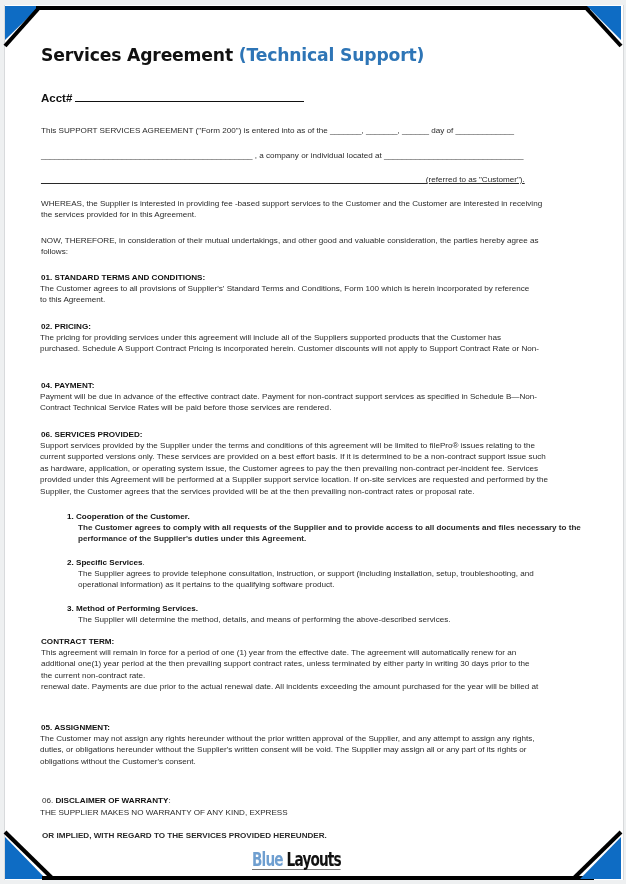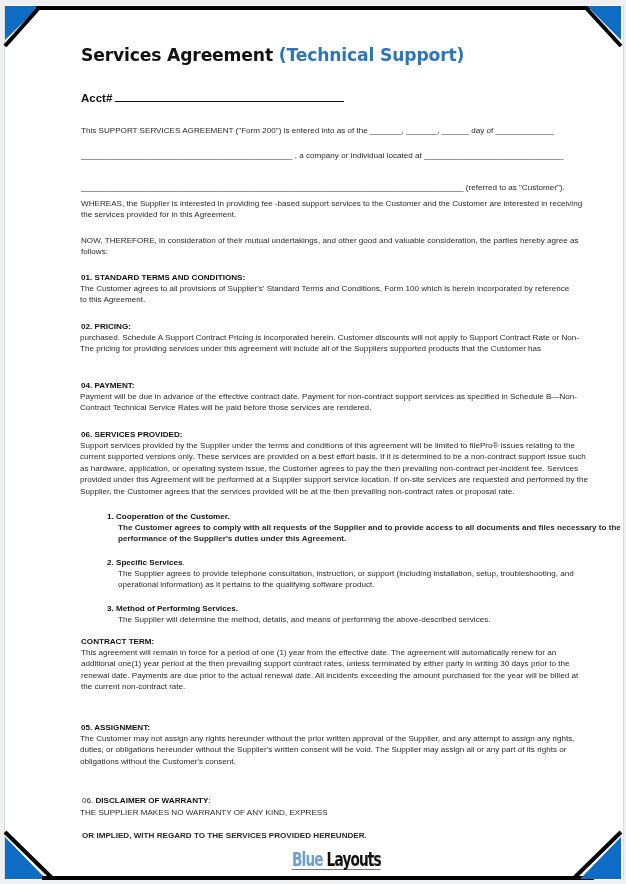--- a/index.html
+++ b/index.html
@@ -1,21 +1,21 @@
 <!DOCTYPE html>
 <html><head>
 <meta charset="utf-8">
 <style>
   html, body { margin:0; padding:0; }
   body { width:626px; height:884px; background:#eef0f1; position:relative; overflow:hidden;
          font-family:"Liberation Sans", sans-serif; color:#222; }
   .page { position:absolute; left:4px; top:5px; width:618px; height:875px; background:#fff;
           border-left:1px solid #d8dadc; border-right:1px solid #d8dadc; }
   .frame { position:absolute; left:0; top:0; width:626px; height:884px; pointer-events:none; }
-  .content { position:absolute; left:0; top:0; width:501px; height:884px;margin-left:40px; }
+  .content { position:absolute; left:0; top:0; width:501px; height:884px; }
   .abs { position:absolute; }
   .title { left:41px; top:44px; font-size:18.5px; font-weight:bold; color:#111; letter-spacing:-0.2px; white-space:nowrap;
            font-family:"DejaVu Sans", sans-serif; transform:scaleX(0.93); transform-origin:left; }
   .title .accent { color:#2e75b6; }
   .acct { left:41px; top:91px; font-size:11.5px; font-weight:bold; color:#111; white-space:nowrap; }
   .acct .line { display:inline-block; width:229px; border-bottom:1.3px solid #111; margin-left:3px; vertical-align:baseline; height:10px; }
   .t { font-size:8.1px; line-height:11.4px; color:#2a2a2a; white-space:nowrap; }
   .h { font-size:8.1px; font-weight:bold; color:#111; white-space:nowrap; line-height:11px; }
   .sub { font-size:8.1px; font-weight:bold; color:#111; white-space:nowrap; }
   .logo { left:252px; top:849px; font-size:19px; font-weight:bold; font-family:"DejaVu Sans", sans-serif;
@@ -49,21 +49,21 @@
     <span>Services Agreement</span>
     <span class="accent">(Technical Support)</span>
   </div>
 
   <div class="abs acct">
     <span>Acct#</span><span class="line"></span>
   </div>
 
   <div class="abs t" style="left:41px;top:125px;">This  SUPPORT SERVICES AGREEMENT ("Form 200") is entered into as of the _______, _______, ______ day of _____________</div>
   <div class="abs t" style="left:41px;top:150px;">_______________________________________________ , a company or individual located at _______________________________</div>
-  <div class="abs t" style="left:41px;top:182px;">_____________________________________________________________________________________ (referred to as "Customer").</div>
+  <div class="abs t" style="left:41px;top:174px;text-decoration:underline;">_____________________________________________________________________________________ (referred to as "Customer").</div>
 
   <div class="abs" style="left:41px;top:198px;">
     <div class="t">WHEREAS, the Supplier is interested in providing fee -based support services to the Customer and the Customer are interested in receiving</div>
     <div class="t">the services provided for in this Agreement.</div>
   </div>
 
   <div class="abs" style="left:41px;top:235px;">
     <div class="t">NOW, THEREFORE, in consideration of their mutual undertakings, and other good and valuable consideration, the parties hereby agree as</div>
     <div class="t">follows:</div>
   </div>
@@ -73,22 +73,22 @@
   </div>
   <div class="abs" style="left:40px;top:283px;">
     <div class="t">The Customer agrees to all provisions of Supplier's' Standard Terms and Conditions, Form 100 which is herein incorporated by reference</div>
     <div class="t">to this Agreement.</div>
   </div>
 
   <div class="abs" style="left:41px;top:321px;">
     <div class="h">02.  PRICING:</div>
   </div>
   <div class="abs" style="left:40px;top:332px;">
+    <div class="t">The pricing for providing services under this agreement will include all of the Suppliers supported products that the Customer has</div>
     <div class="t">purchased. Schedule A Support Contract Pricing is incorporated herein. Customer discounts will not apply to Support Contract Rate or Non-</div>
-    <div class="t">The pricing for providing services under this agreement will include all of the Suppliers supported products that the Customer has</div>
   </div>
 
   <div class="abs" style="left:41px;top:380px;">
     <div class="h">04.  PAYMENT:</div>
   </div>
   <div class="abs" style="left:40px;top:391px;">
     <div class="t">Payment will be due in advance of the effective contract date. Payment for non-contract support services as specified in Schedule B—Non-</div>
     <div class="t">Contract Technical Service Rates will be paid before those services are rendered.</div>
   </div>
 
@@ -125,22 +125,22 @@
       <div class="t">The Supplier will determine the method, details, and means of performing the above-described services.</div>
     </div>
   </div>
 
   <div class="abs" style="left:41px;top:636px;">
     <div class="h">CONTRACT TERM:</div>
   </div>
   <div class="abs" style="left:41px;top:647px;">
     <div class="t">This agreement will remain in force for a period of one (1) year from the effective date. The agreement will automatically renew for an</div>
     <div class="t">additional one(1) year period at the then prevailing support contract rates, unless terminated by either party in writing 30 days prior to the</div>
+    <div class="t">the current non-contract rate.</div>
     <div class="t">renewal date. Payments are due prior to the actual renewal date. All incidents exceeding the amount purchased for the year will be billed at</div>
-    <div class="t">the current non-contract rate.</div>
   </div>
 
   <div class="abs" style="left:41px;top:722px;">
     <div class="h">05.  ASSIGNMENT:</div>
   </div>
   <div class="abs" style="left:40px;top:733px;">
     <div class="t">The Customer may not assign any rights hereunder without the prior written approval of the Supplier, and any attempt to assign any rights,</div>
     <div class="t">duties, or obligations hereunder without the Supplier's written consent will be void. The Supplier may assign all or any part of its rights or</div>
     <div class="t">obligations without the Customer's consent.</div>
   </div>

